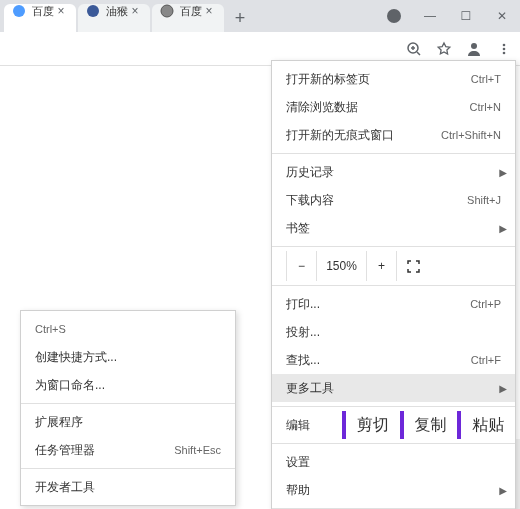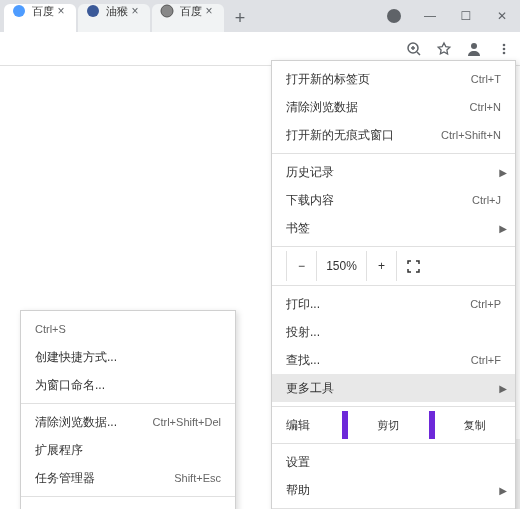--- a/index.html
+++ b/index.html
@@ -25,21 +25,21 @@
 .mi-sc{color:#666;font-size:11px}
 .mi-arrow{position:absolute;right:8px;color:#666;font-size:10px}
 .sep{height:1px;background:#e0e0e0;margin:4px 0}
 .zoom-row{height:30px;display:flex;align-items:center;padding:0 0 0 14px}
 .zoom-row .lbl{width:70px}
 .zbtn{width:30px;text-align:center;border-left:1px solid #e0e0e0;height:100%;display:flex;align-items:center;justify-content:center;cursor:pointer}
 .zval{width:50px;text-align:center;border-left:1px solid #e0e0e0;height:100%;display:flex;align-items:center;justify-content:center}
 .fsbtn{width:34px;border-left:1px solid #e0e0e0;height:100%;display:flex;align-items:center;justify-content:center;cursor:pointer}
 .edit-row{height:28px;display:flex;align-items:center}
 .edit-row .lbl{width:70px;padding-left:14px}
-.ebtn{flex:1;text-align:left;border-left:6px solid #6d28d9;height:100%;display:flex;align-items:center;justify-content:center;cursor:pointer;font-size:11px}
+.ebtn{flex:1;text-align:left;border-left:4px solid #6d28d9;height:100%;display:flex;align-items:center;justify-content:center;cursor:pointer;font-size:16px}
 .page-frame{position:absolute;right:18px;bottom:10px;width:40px;height:50px;border:1px solid #999}
 .scrollbar{position:absolute;right:0;bottom:0;width:16px;height:70px;background:#f0f0f0;border-left:1px solid #ddd}
 </style>
 </head>
 <body>
 
 <div class="tabbar">
   <div class="tab active">
     <span class="favicon"><svg viewBox="0 0 14 14">
           <circle cx="7" cy="7" r="6" fill="#4e9cff"></circle>
@@ -121,21 +121,21 @@
       <span class="mi-label">打开新的无痕式窗口</span>
       <span class="mi-sc">Ctrl+Shift+N</span>
     </div>
   <div class="sep"></div>
   <div class="mi">
       <span class="mi-label">历史记录</span>
       <span class="mi-arrow">▶</span>
     </div>
   <div class="mi">
       <span class="mi-label">下载内容</span>
-      <span class="mi-sc">Ctrl+J</span>
+      <span class="mi-sc">Shift+J</span>
     </div>
   <div class="mi">
       <span class="mi-label">书签</span>
       <span class="mi-arrow">▶</span>
     </div>
   <div class="sep"></div>
   <div class="zoom-row">
     <span class="zbtn">−</span>
     <span class="zval">150%</span>
     <span class="zbtn">+</span>
@@ -159,20 +159,21 @@
     </div>
   <div class="mi hl">
       <span class="mi-label">更多工具</span>
       <span class="mi-arrow">▶</span>
     </div>
   <div class="sep"></div>
   <div class="edit-row">
     <span class="lbl">编辑</span>
     <span class="ebtn">剪切</span>
     <span class="ebtn">复制</span>
+    <span class="ebtn">粘贴</span>
   </div>
   <div class="sep"></div>
   <div class="mi">
       <span class="mi-label">设置</span>
     </div>
   <div class="mi">
       <span class="mi-label">帮助</span>
       <span class="mi-arrow">▶</span>
     </div>
   <div class="sep"></div>
@@ -183,24 +184,20 @@
   <div class="mi">
       <span class="mi-sc">Ctrl+S</span>
     </div>
   <div class="mi">
       <span class="mi-label">创建快捷方式...</span>
     </div>
   <div class="mi">
       <span class="mi-label">为窗口命名...</span>
     </div>
   <div class="sep"></div>
-  <div class="mi">
-      <span class="mi-label">清除浏览数据...</span>
-      <span class="mi-sc">Ctrl+Shift+Del</span>
-    </div>
   <div class="mi">
       <span class="mi-label">扩展程序</span>
     </div>
   <div class="mi">
       <span class="mi-label">任务管理器</span>
       <span class="mi-sc">Shift+Esc</span>
     </div>
   <div class="sep"></div>
   <div class="mi">
       <span class="mi-label">开发者工具</span>

